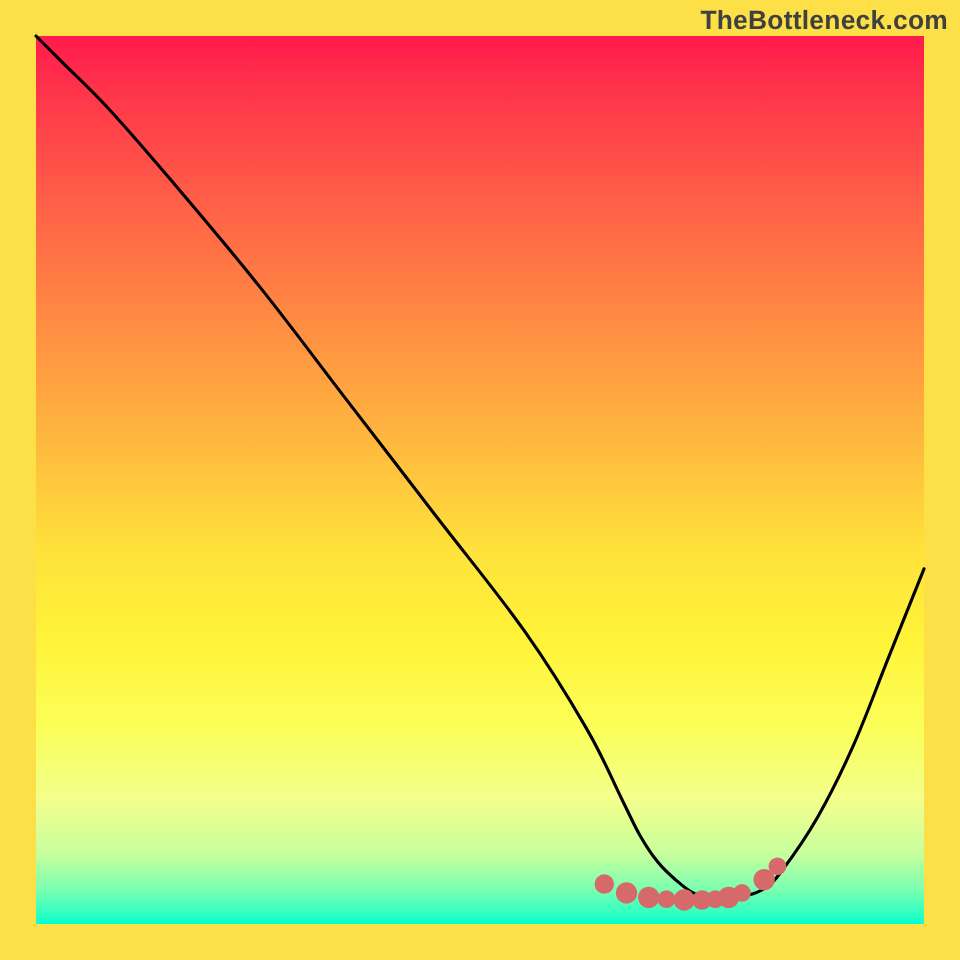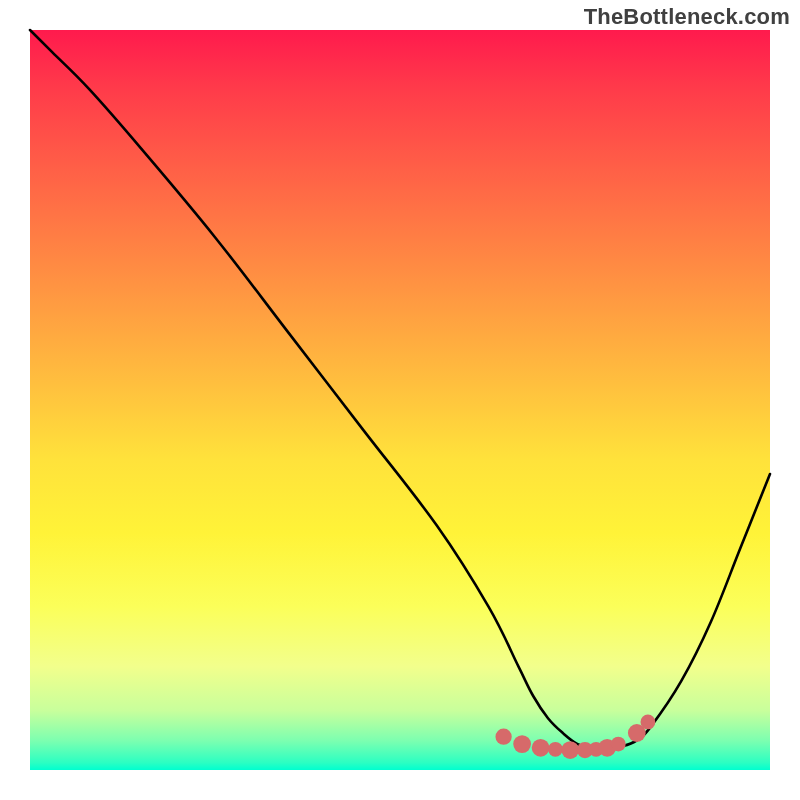--- a/index.html
+++ b/index.html
@@ -8,21 +8,21 @@
     width: 800px;
     height: 800px;
     background: #000;
     font-family: Arial, Helvetica, sans-serif;
     overflow: hidden;
   }
   .frame {
     position: relative;
     width: 800px;
     height: 800px;
-    background: #ffffff;
+    background: #fde047;
     text-align: center;
   }
   .watermark {
     position: absolute;
     top: 4px;
     right: 10px;
     color: #404040;
     font-size: 22px;
     font-weight: bold;
     letter-spacing: 0.2px;

